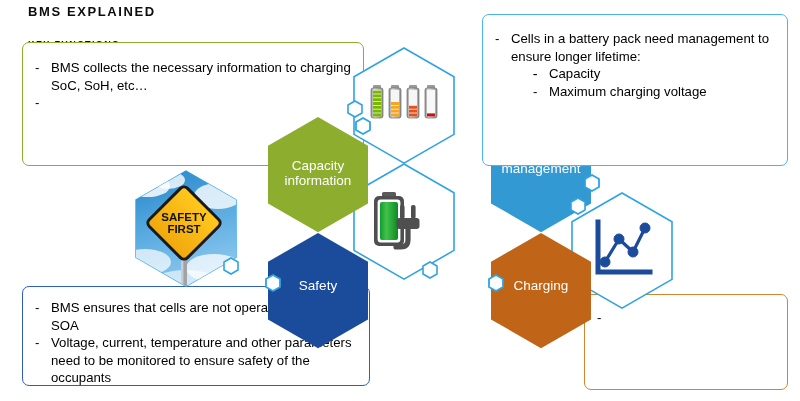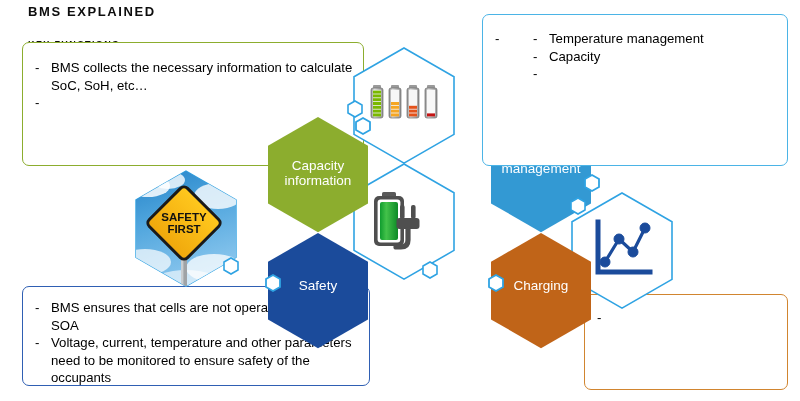--- a/index.html
+++ b/index.html
@@ -87,43 +87,44 @@
 
   <div class="title-block">
     <div class="title-main">BMS EXPLAINED</div>
     <div class="title-sub">KEY FUNCTIONS</div>
   </div>
 
   <div class="callout box-capacity">
     <ul>
       <li>
         <span class="dash">-</span>
-        <span>BMS collects the necessary information to calculate SoC, SoH, etc…</span>
+        <span>BMS collects the necessary information to charging SoC, SoH, etc…</span>
       </li>
       <li>
         <span class="dash">-</span>
       </li>
     </ul>
   </div>
 
   <div class="callout box-cell">
     <ul>
       <li>
         <span class="dash">-</span>
+        <span>Cells in a battery pack need management to ensure longer lifetime:</span>
       </li>
       <li class="sub">
         <span class="dash">-</span>
-        <span>Temperature management</span>
       </li>
       <li class="sub">
         <span class="dash">-</span>
         <span>Capacity</span>
       </li>
       <li class="sub">
         <span class="dash">-</span>
+        <span>Maximum charging voltage</span>
       </li>
     </ul>
   </div>
 
   <div class="callout box-safety">
     <ul>
       <li>
         <span class="dash">-</span>
         <span>BMS ensures that cells are not operated outside the SOA</span>
       </li>

